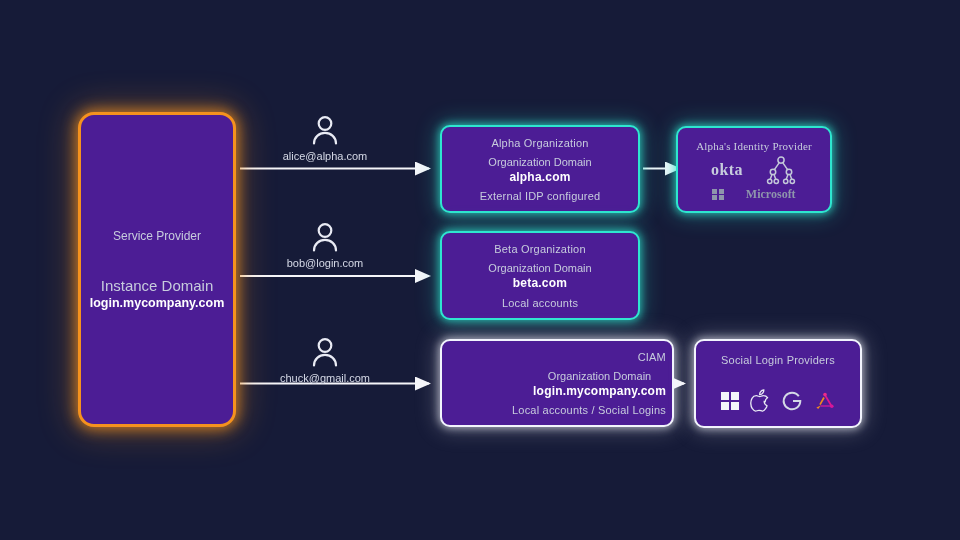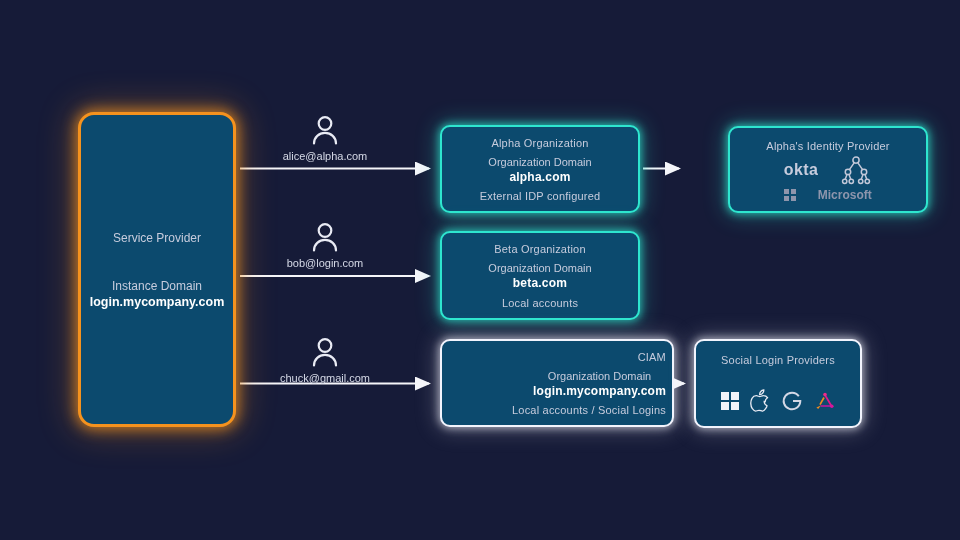--- a/index.html
+++ b/index.html
@@ -6,21 +6,21 @@
   body {
     width:960px; height:540px;
     background:#161b38;
     font-family:"Liberation Sans", sans-serif;
     overflow:hidden;
   }
   .stage { position:relative; width:960px; height:540px; background:#161b38; }
 
   .box {
     position:absolute;
-    background:#0c4a6e;
+    background:#4c1d95;
     box-sizing:border-box;
     border-radius:10px;
     text-align:center;
   }
   .sp-box {
     left:78px; top:112px; width:158px; height:315px;
     border:3px solid #f5921e; border-radius:16px;
     box-shadow:0 0 14px 2px rgba(245,146,30,0.75), 0 0 34px 6px rgba(245,146,30,0.30);
     display:flex; flex-direction:column; justify-content:center; align-items:center;
   }
@@ -33,21 +33,21 @@
     box-shadow:0 0 9px 1px rgba(242,244,253,0.65), 0 0 22px 3px rgba(242,244,253,0.25);
   }
   .org-box {
     display:flex; flex-direction:column; justify-content:space-between; align-items:center;
     padding:10px 6px 9px 6px;
   }
   .t-light { color:#c7ccdd; font-size:11px; letter-spacing:0.2px; }
   .t-dom-label { color:#c7ccdd; font-size:11px; }
   .t-dom { color:#ffffff; font-size:12px; font-weight:bold; margin-top:2px; letter-spacing:0.2px; }
   .sp-title { color:#c7ccdd; font-size:12px; }
-  .sp-dom-label { color:#c7ccdd; font-size:12px; margin-top:34px; }
+  .sp-dom-label { color:#c7ccdd; font-size:15px; margin-top:34px; }
   .sp-dom { color:#ffffff; font-size:12.5px; font-weight:bold; margin-top:2px; }
 
   .user {
     position:absolute; width:130px; text-align:center;
   }
   .user .label { color:#d5d9e6; font-size:11px; margin-top:2px; }
   .user svg { display:block; margin:0 auto; }
 
   .arrow-layer { position:absolute; left:0; top:0; width:960px; height:540px; pointer-events:none; }
 
@@ -135,21 +135,21 @@
 
   <div class="box white-box org-box" style="left:440px; top:339px; width:234px; height:88px;align-items:flex-end;">
     <div class="t-light">CIAM</div>
     <div>
       <div class="t-dom-label">Organization Domain</div>
       <div class="t-dom">login.mycompany.com</div>
     </div>
     <div class="t-light">Local accounts / Social Logins</div>
   </div>
 
-  <div class="box teal-box idp-box" style="left:728px; top:126px; width:200px; height:87px;">
+  <div class="box teal-box idp-box" style="left:676px; top:126px; width:156px; height:87px;font-family:Liberation Serif, serif;">
     <div class="t-light">Alpha's Identity Provider</div>
     <div class="idp-row">
       <span class="okta-word">okta</span>
       <svg width="32" height="32" viewBox="0 0 34 34" fill="none" stroke="#c3c8d9" stroke-width="1.6">
         <circle cx="17" cy="6.5" r="3.3"></circle>
         <circle cx="8.5" cy="19" r="2.9"></circle>
         <circle cx="25.5" cy="19" r="2.9"></circle>
         <circle cx="5" cy="29" r="2.3"></circle>
         <circle cx="12" cy="29" r="2.3"></circle>
         <circle cx="22" cy="29" r="2.3"></circle>

